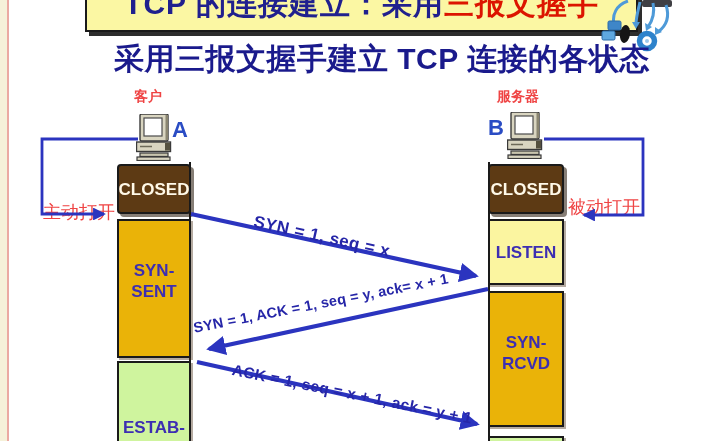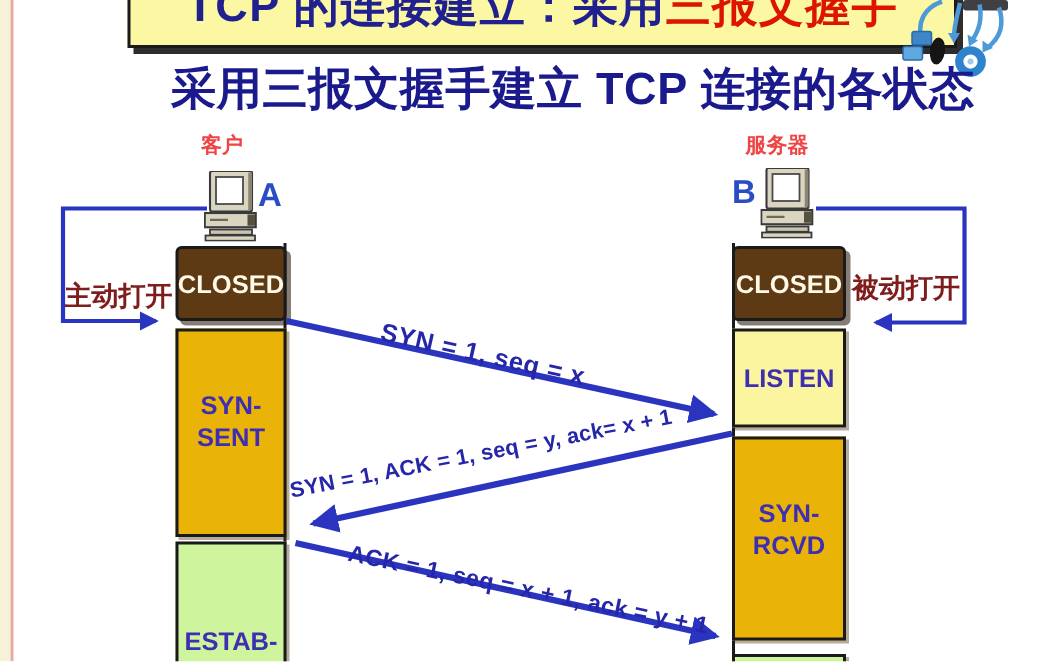--- a/index.html
+++ b/index.html
@@ -21,21 +21,21 @@
   .title-prefix{color:#20208e;}
   .title-highlight{color:#dc1400;}
   .subtitle{
     position:absolute;left:0;top:39px;width:700px;text-align:center;
     font-size:30px;font-weight:bold;color:#1a1a8c;letter-spacing:0.5px;white-space:nowrap;padding-left:32px;
   }
 
   
   .host-label{position:absolute;font-size:14px;font-weight:bold;color:#ef4444;white-space:nowrap;}
   .host-letter{position:absolute;font-size:22px;font-weight:bold;color:#2a4cc4;}
-  .open-label{position:absolute;font-size:18px;font-weight:bold;color:#7f1d1d;white-space:nowrap;}
+  .open-label{position:absolute;font-size:18px;font-weight:normal;color:#ef4444;white-space:nowrap;margin-top:15px;}
 
   
   .timeline{position:absolute;width:2px;background:#1a1a1a;}
 
   
   .state-box{
     position:absolute;border:2px solid #1a1a1a;box-sizing:border-box;
     display:flex;flex-direction:column;align-items:center;
     font-weight:bold;color:#3d2eb2;font-size:17px;line-height:21px;
     box-shadow:2px 2px 0 rgba(70,45,20,0.40);

